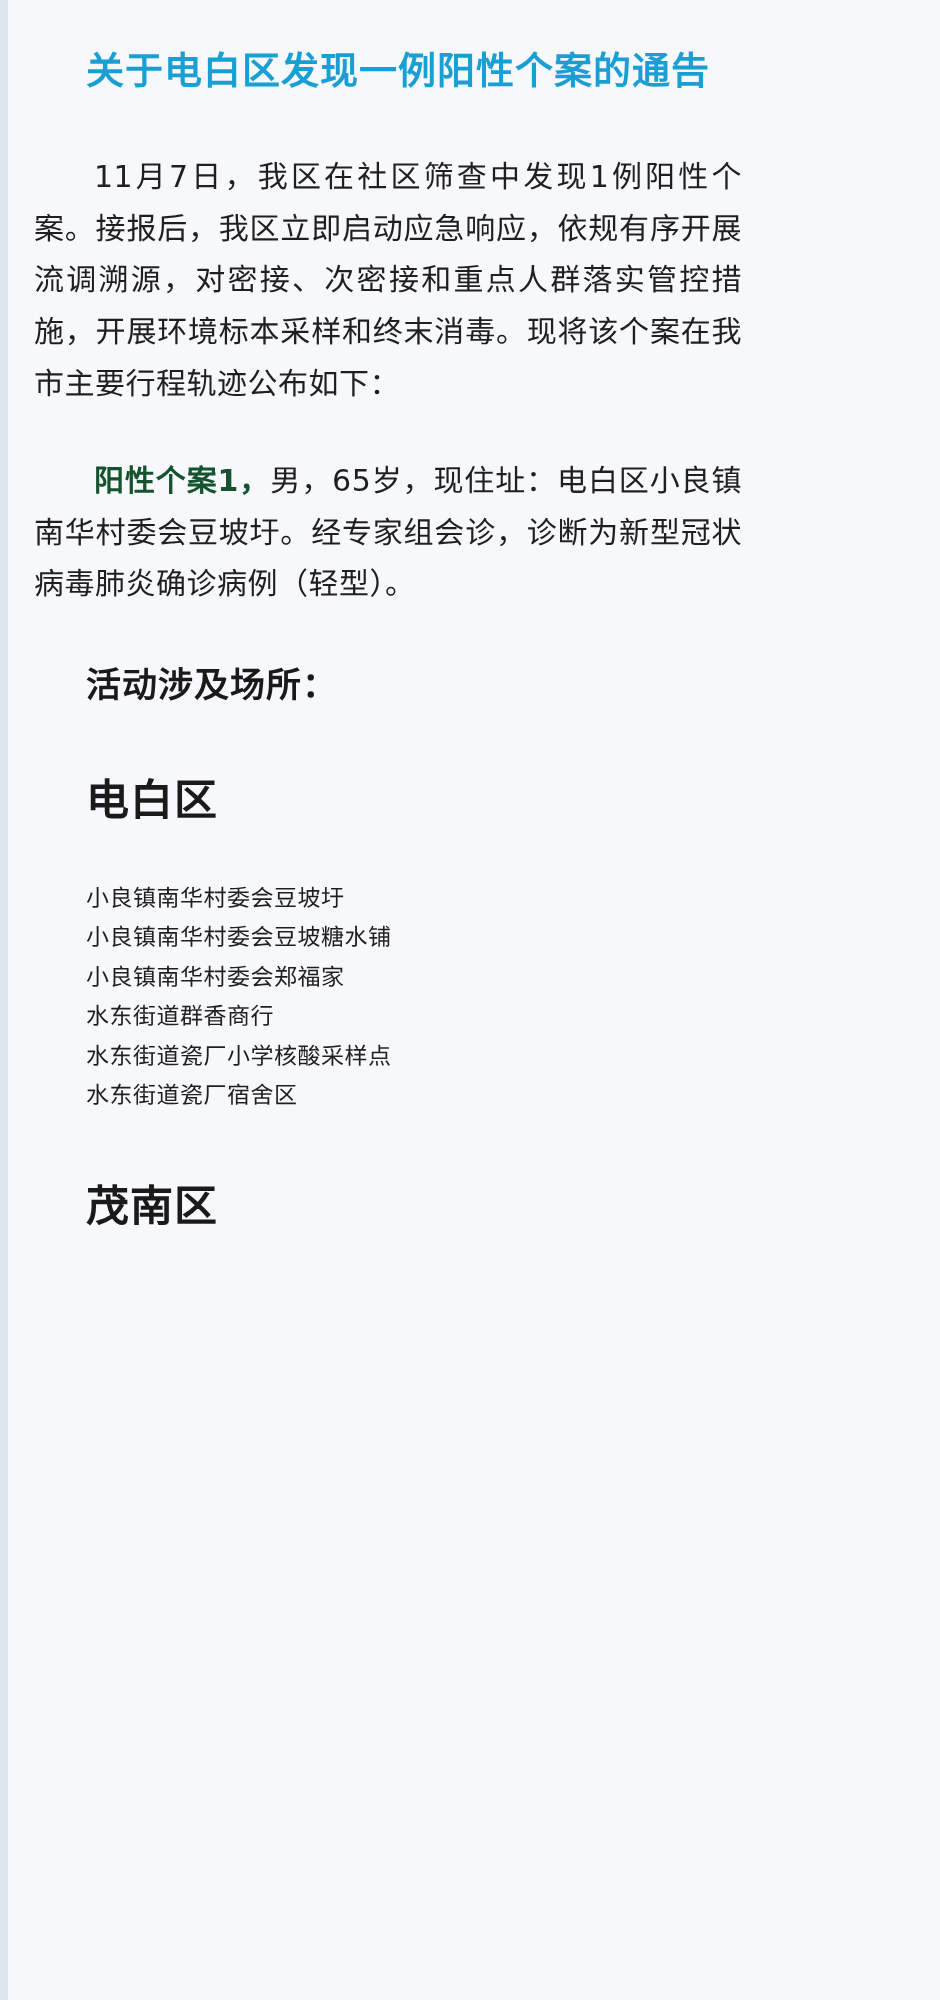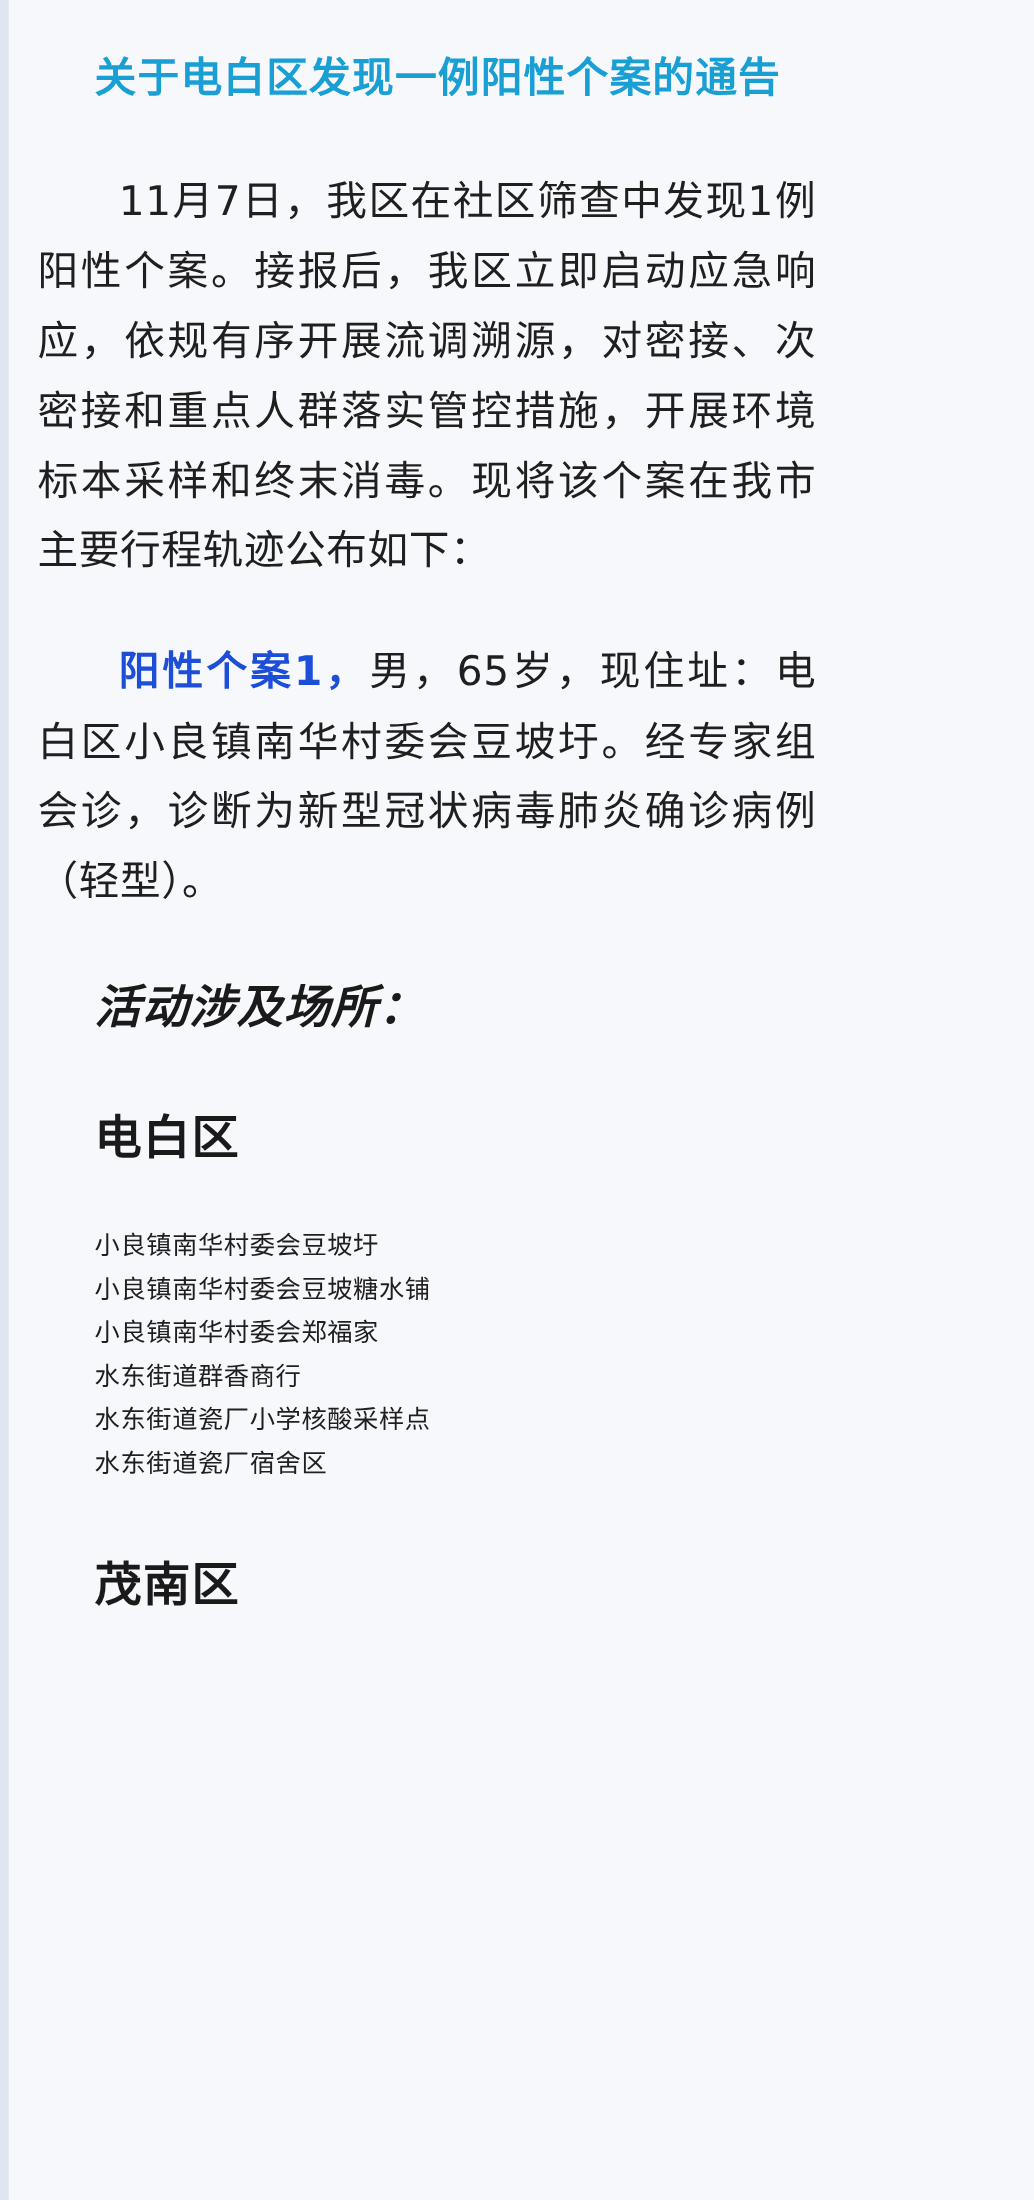--- a/index.html
+++ b/index.html
@@ -31,43 +31,42 @@
   .doc-title {
     color: #1a9fd4;
     font-size: 38px;
     font-weight: bold;
     letter-spacing: 1px;
     line-height: 1.35;
     margin: 12px 0 0 52px;
   }
   .body-block {
     margin: 54px 8px 0 0;
-    font-size: 37px;
+    font-size: 30px;
     line-height: 1.72;
     letter-spacing: 0.5px;
     color: #1f1f1f;
     text-align: justify;
   }
   .para {
     margin: 0 0 46px 0;
   }
   .indent {
     text-indent: 2em;
   }
   .highlight {
-    color: #1d4ed8;
+    color: #14532d;
     font-weight: bold;
   }
   .section-head {
-    font-size: 42px;
+    font-size: 35px;
     font-weight: bold;
     line-height: 1.7;
     margin: 0 0 48px 52px;
     letter-spacing: 1px;
-    font-style: italic;
   }
   .district-head {
     font-size: 43px;
     font-weight: bold;
     line-height: 1.7;
     margin: 0 0 42px 52px;
     letter-spacing: 1px;
   }
   .place-list {
     list-style: none;

